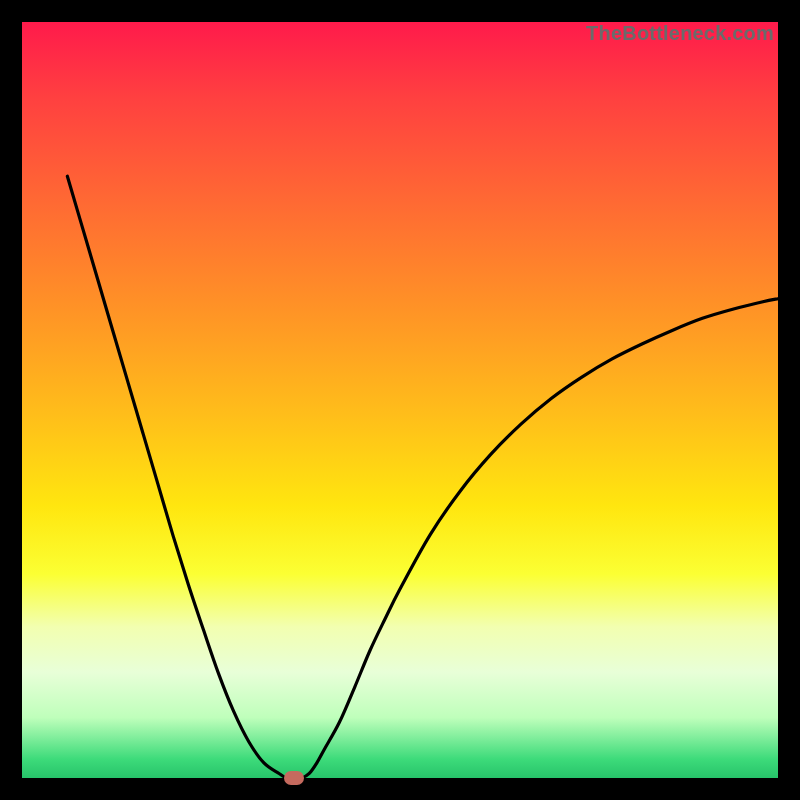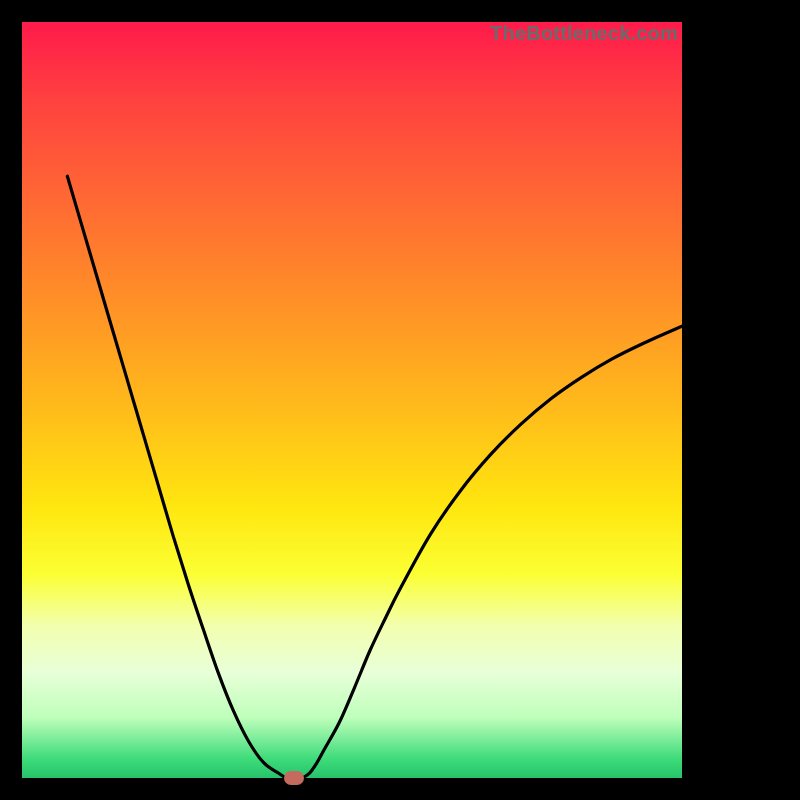--- a/index.html
+++ b/index.html
@@ -7,21 +7,21 @@
   .frame {
     position: relative;
     width: 800px;
     height: 800px;
     background: #000;
   }
   .plot-area {
     position: absolute;
     left: 22px;
     top: 22px;
-    width: 660px;
+    width: 756px;
     height: 756px;
     background: linear-gradient(to bottom,
       #ff1a4b 0%,
       #ff4040 10%,
       #ff6a33 24%,
       #ff9326 38%,
       #ffbe1a 52%,
       #ffe60f 64%,
       #fbff33 73%,
       #f2ffb0 80%,

